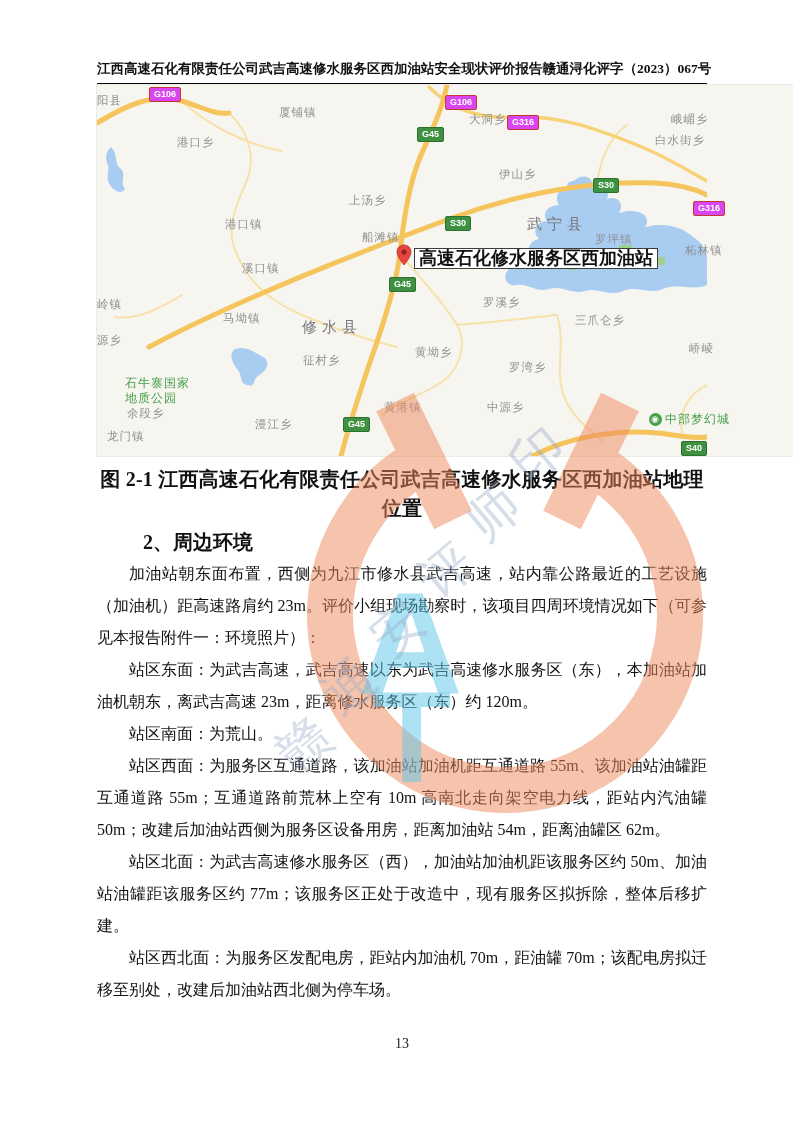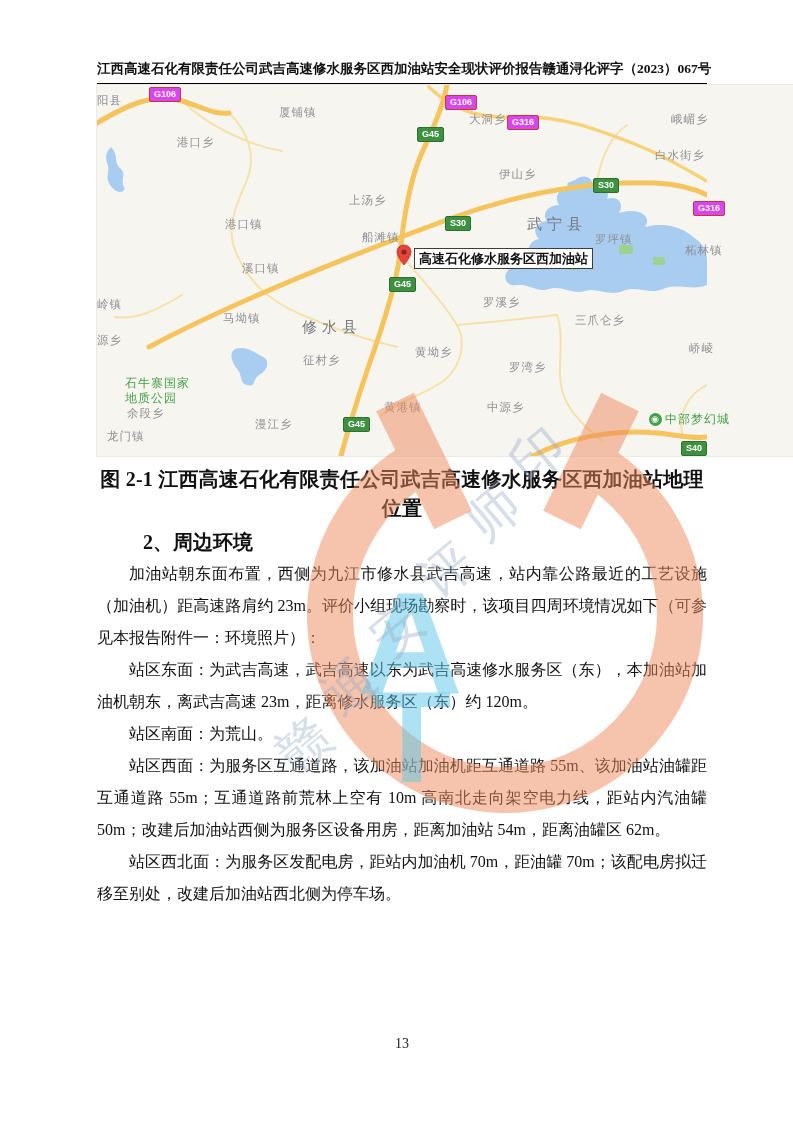--- a/index.html
+++ b/index.html
@@ -23,21 +23,21 @@
   .mlabel{position:absolute;font-family:"Liberation Sans","DejaVu Sans",sans-serif;
     font-size:11.5px;color:#8f9094;letter-spacing:1px;white-space:nowrap;}
   .mlabel.big{font-size:15px;color:#77787c;letter-spacing:5px;}
   .mlabel.green{color:#43a047;letter-spacing:1px;font-size:12px;}
   .badge{position:absolute;font-family:"Liberation Sans","DejaVu Sans",sans-serif;
     font-size:9px;font-weight:bold;color:#fff;padding:1px 4px;border-radius:2px;line-height:11px;}
   .badge.green{background:#3d9140;border:1px solid #2c7030;}
   .badge.red{background:#d946ef;border:1px solid #c03a33;}
   .pin-label{
     position:absolute;background:#fff;border:1.5px solid #3c3c3c;color:#111;
-    font-size:13px;line-height:17px;padding:1px 4px;white-space:nowrap;
+    font-size:18px;line-height:17px;padding:1px 4px;white-space:nowrap;
     font-family:"Liberation Sans","DejaVu Sans",sans-serif;font-weight:bold;
   }
   .poi{display:inline-flex;align-items:center;gap:3px;}
   .poi-icon{width:13px;height:13px;border-radius:50%;background:#43a047;color:#fff;
     font-size:9px;line-height:13px;text-align:center;display:inline-block;}
   
   .fig-caption{margin-top:9px;font-size:20px;font-weight:bold;letter-spacing:0.2px;line-height:29px;text-align:center;}
   .sec-heading{margin-top:3px;font-size:20px;font-weight:bold;line-height:32px;padding-left:46px;}
   .body-text p{margin:0;font-size:16px;line-height:32px;text-align:justify;text-indent:2em;}
   
@@ -107,21 +107,21 @@
 
     <div class="mlabel" style="left:0px;top:8px">阳县</div>
     <div class="mlabel" style="left:182px;top:20px">厦铺镇</div>
     <div class="mlabel" style="left:80px;top:50px">港口乡</div>
     <div class="mlabel" style="left:252px;top:108px">上汤乡</div>
     <div class="mlabel" style="left:128px;top:132px">港口镇</div>
     <div class="mlabel" style="left:265px;top:145px">船滩镇</div>
     <div class="mlabel" style="left:145px;top:176px">溪口镇</div>
     <div class="mlabel" style="left:372px;top:27px">大洞乡</div>
     <div class="mlabel" style="left:574px;top:27px">峨嵋乡</div>
-    <div class="mlabel" style="left:558px;top:63px">白水街乡</div>
+    <div class="mlabel" style="left:558px;top:48px">白水街乡</div>
     <div class="mlabel" style="left:402px;top:82px">伊山乡</div>
     <div class="mlabel big" style="left:430px;top:130px">武宁县</div>
     <div class="mlabel" style="left:498px;top:147px">罗坪镇</div>
     <div class="mlabel" style="left:588px;top:158px">柘林镇</div>
     <div class="mlabel" style="left:126px;top:226px">马坳镇</div>
     <div class="mlabel big" style="left:205px;top:233px">修水县</div>
     <div class="mlabel" style="left:206px;top:268px">征村乡</div>
     <div class="mlabel" style="left:0px;top:212px">岭镇</div>
     <div class="mlabel" style="left:0px;top:248px">源乡</div>
     <div class="mlabel green" style="left:28px;top:290px">石牛寨国家</div>
@@ -156,20 +156,21 @@
   </div>
 
   <div class="fig-caption">图 2-1 江西高速石化有限责任公司武吉高速修水服务区西加油站地理位置</div>
   <div class="sec-heading">2、周边环境</div>
 
   <div class="body-text">
     <p>加油站朝东面布置，西侧为九江市修水县武吉高速，站内靠公路最近的工艺设施（加油机）距高速路肩约 23m。评价小组现场勘察时，该项目四周环境情况如下（可参见本报告附件一：环境照片）：</p>
     <p>站区东面：为武吉高速，武吉高速以东为武吉高速修水服务区（东），本加油站加油机朝东，离武吉高速 23m，距离修水服务区（东）约 120m。</p>
     <p>站区南面：为荒山。</p>
     <p>站区西面：为服务区互通道路，该加油站加油机距互通道路 55m、该加油站油罐距互通道路 55m；互通道路前荒林上空有 10m 高南北走向架空电力线，距站内汽油罐 50m；改建后加油站西侧为服务区设备用房，距离加油站 54m，距离油罐区 62m。</p>
+    <p>站区北面：为武吉高速修水服务区（西），加油站加油机距该服务区约 50m、加油站油罐距该服务区约 77m；该服务区正处于改造中，现有服务区拟拆除，整体后移扩建。</p>
     <p>站区西北面：为服务区发配电房，距站内加油机 70m，距油罐 70m；该配电房拟迁移至别处，改建后加油站西北侧为停车场。</p>
   </div>
 </div>
 
 <div class="footer">13</div>
 
 <div class="watermark">
   <svg width="793" height="1122" viewBox="0 0 793 1122">
     <g opacity="0.5" stroke="#ef8a5e" fill="none">
       <circle cx="505" cy="615" r="175" stroke-width="46" stroke-dasharray="899 200" transform="rotate(-57 505 615)"></circle>

